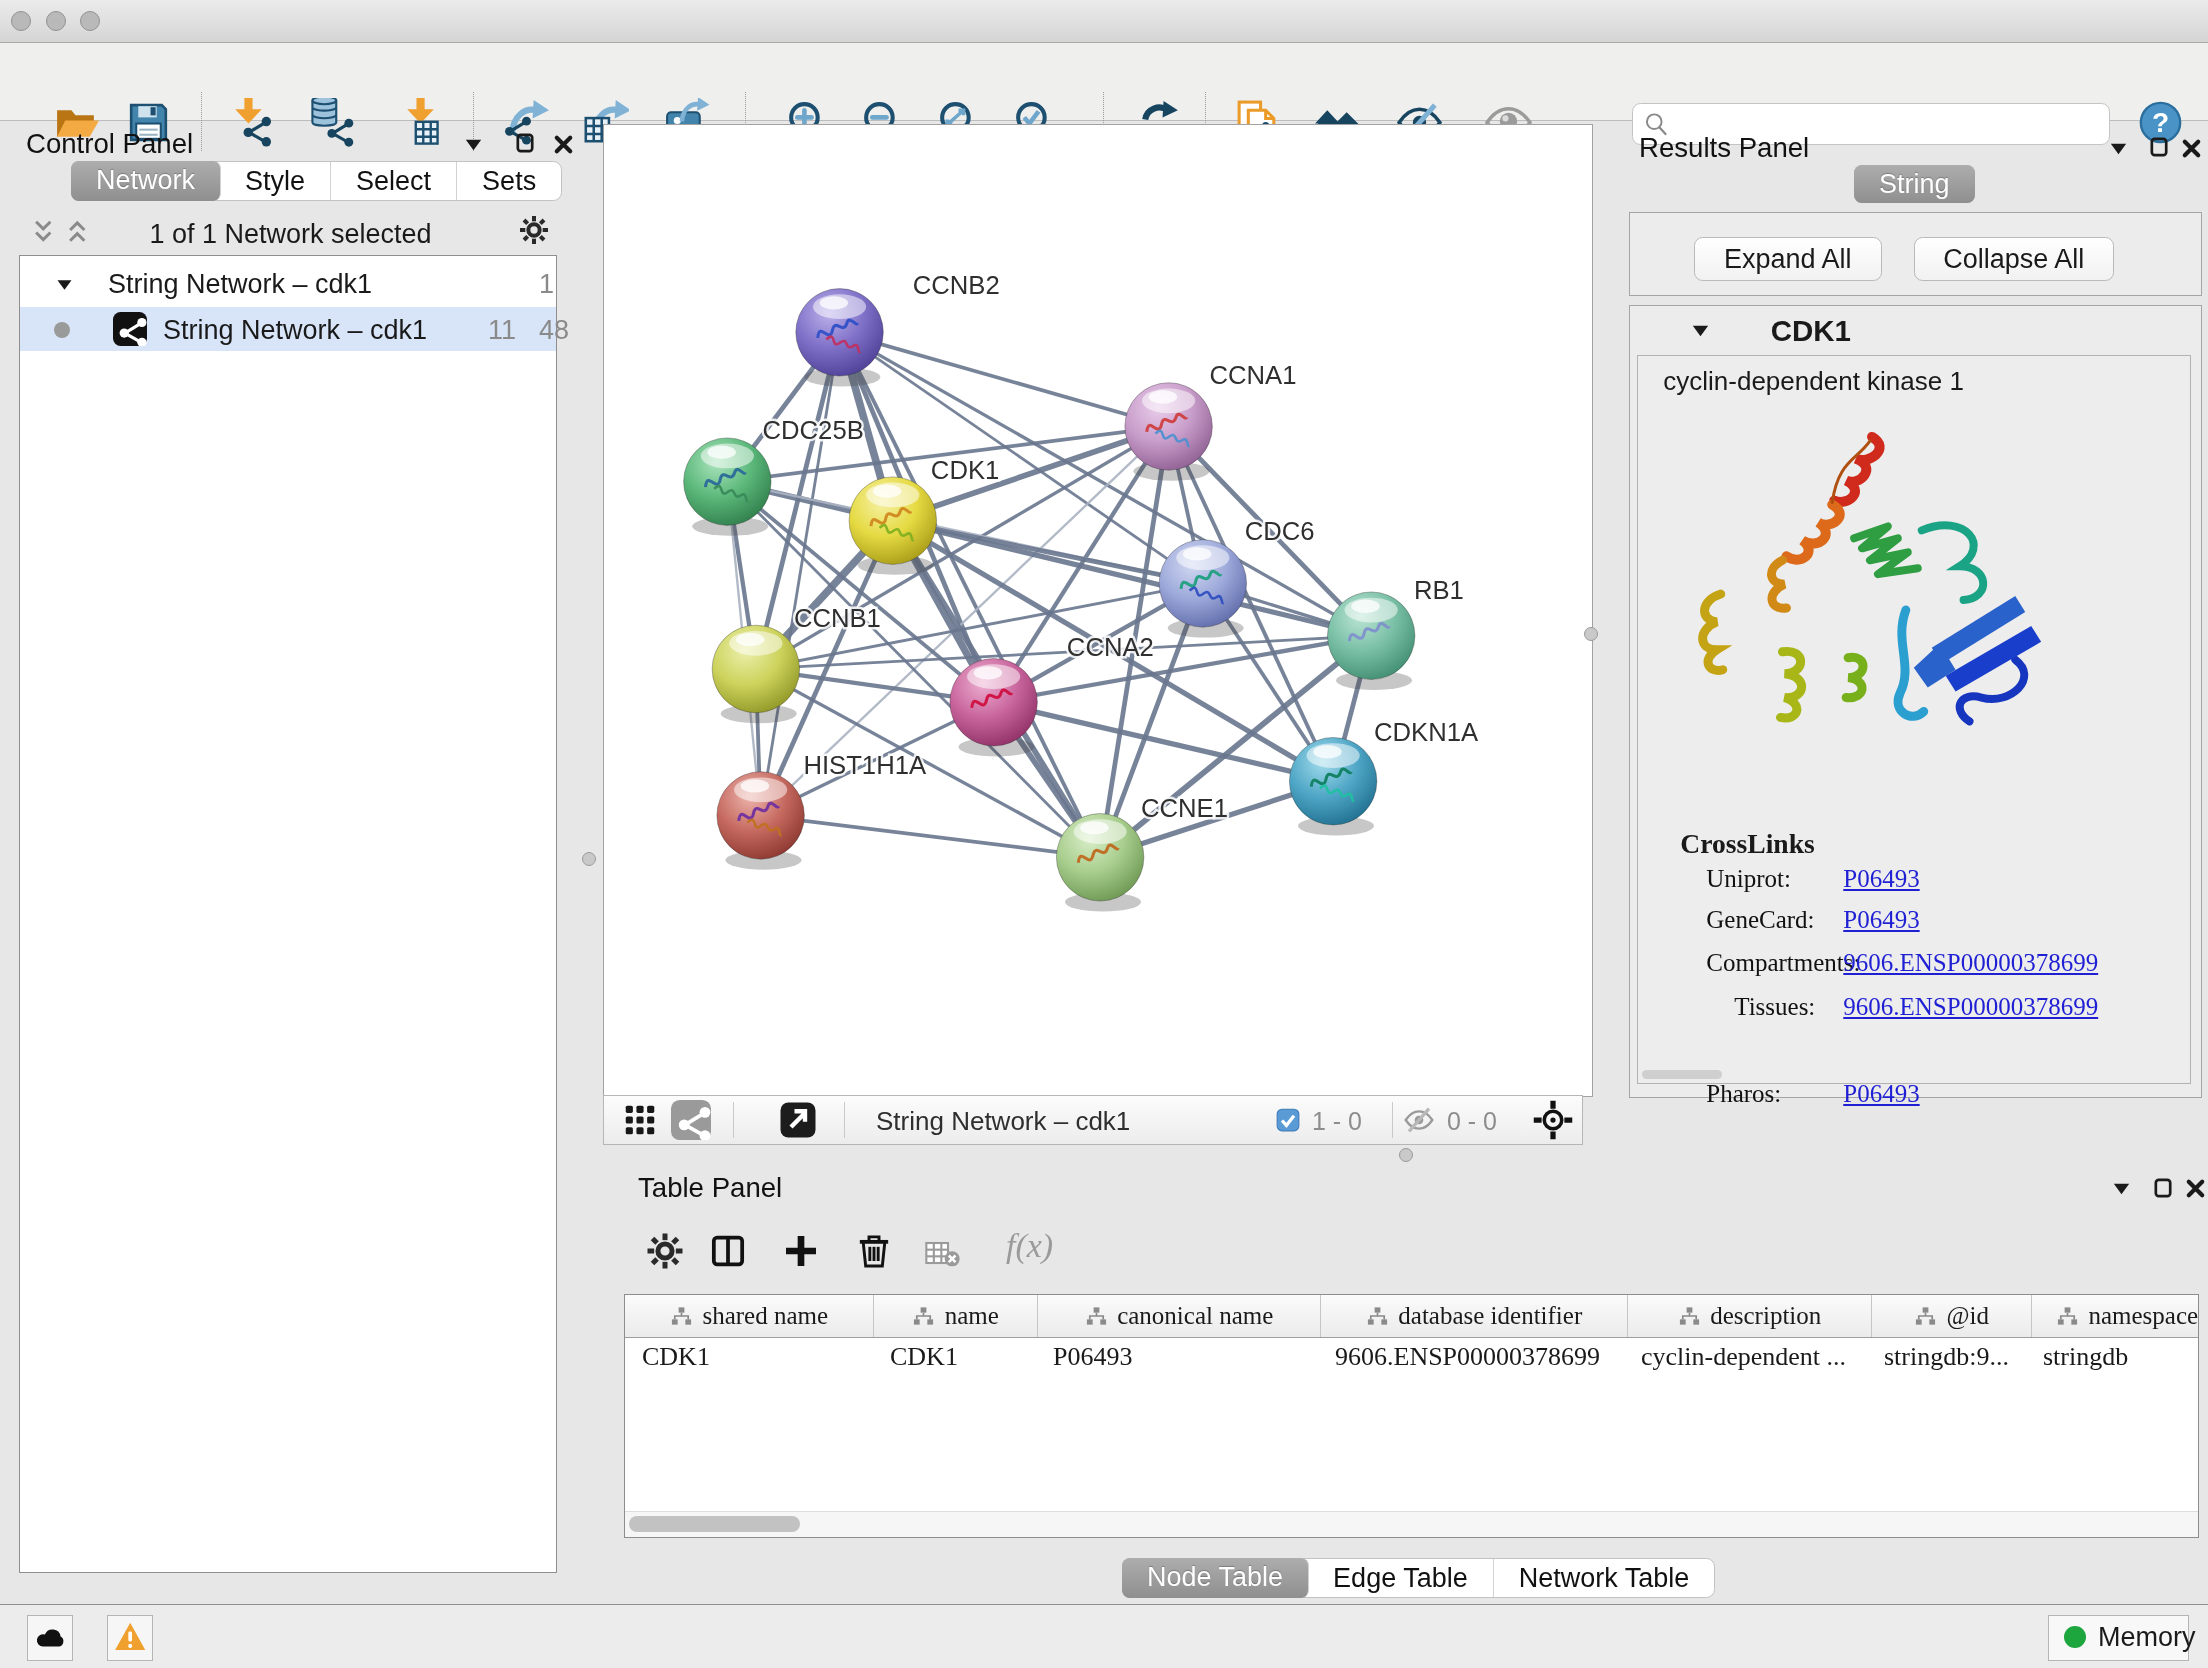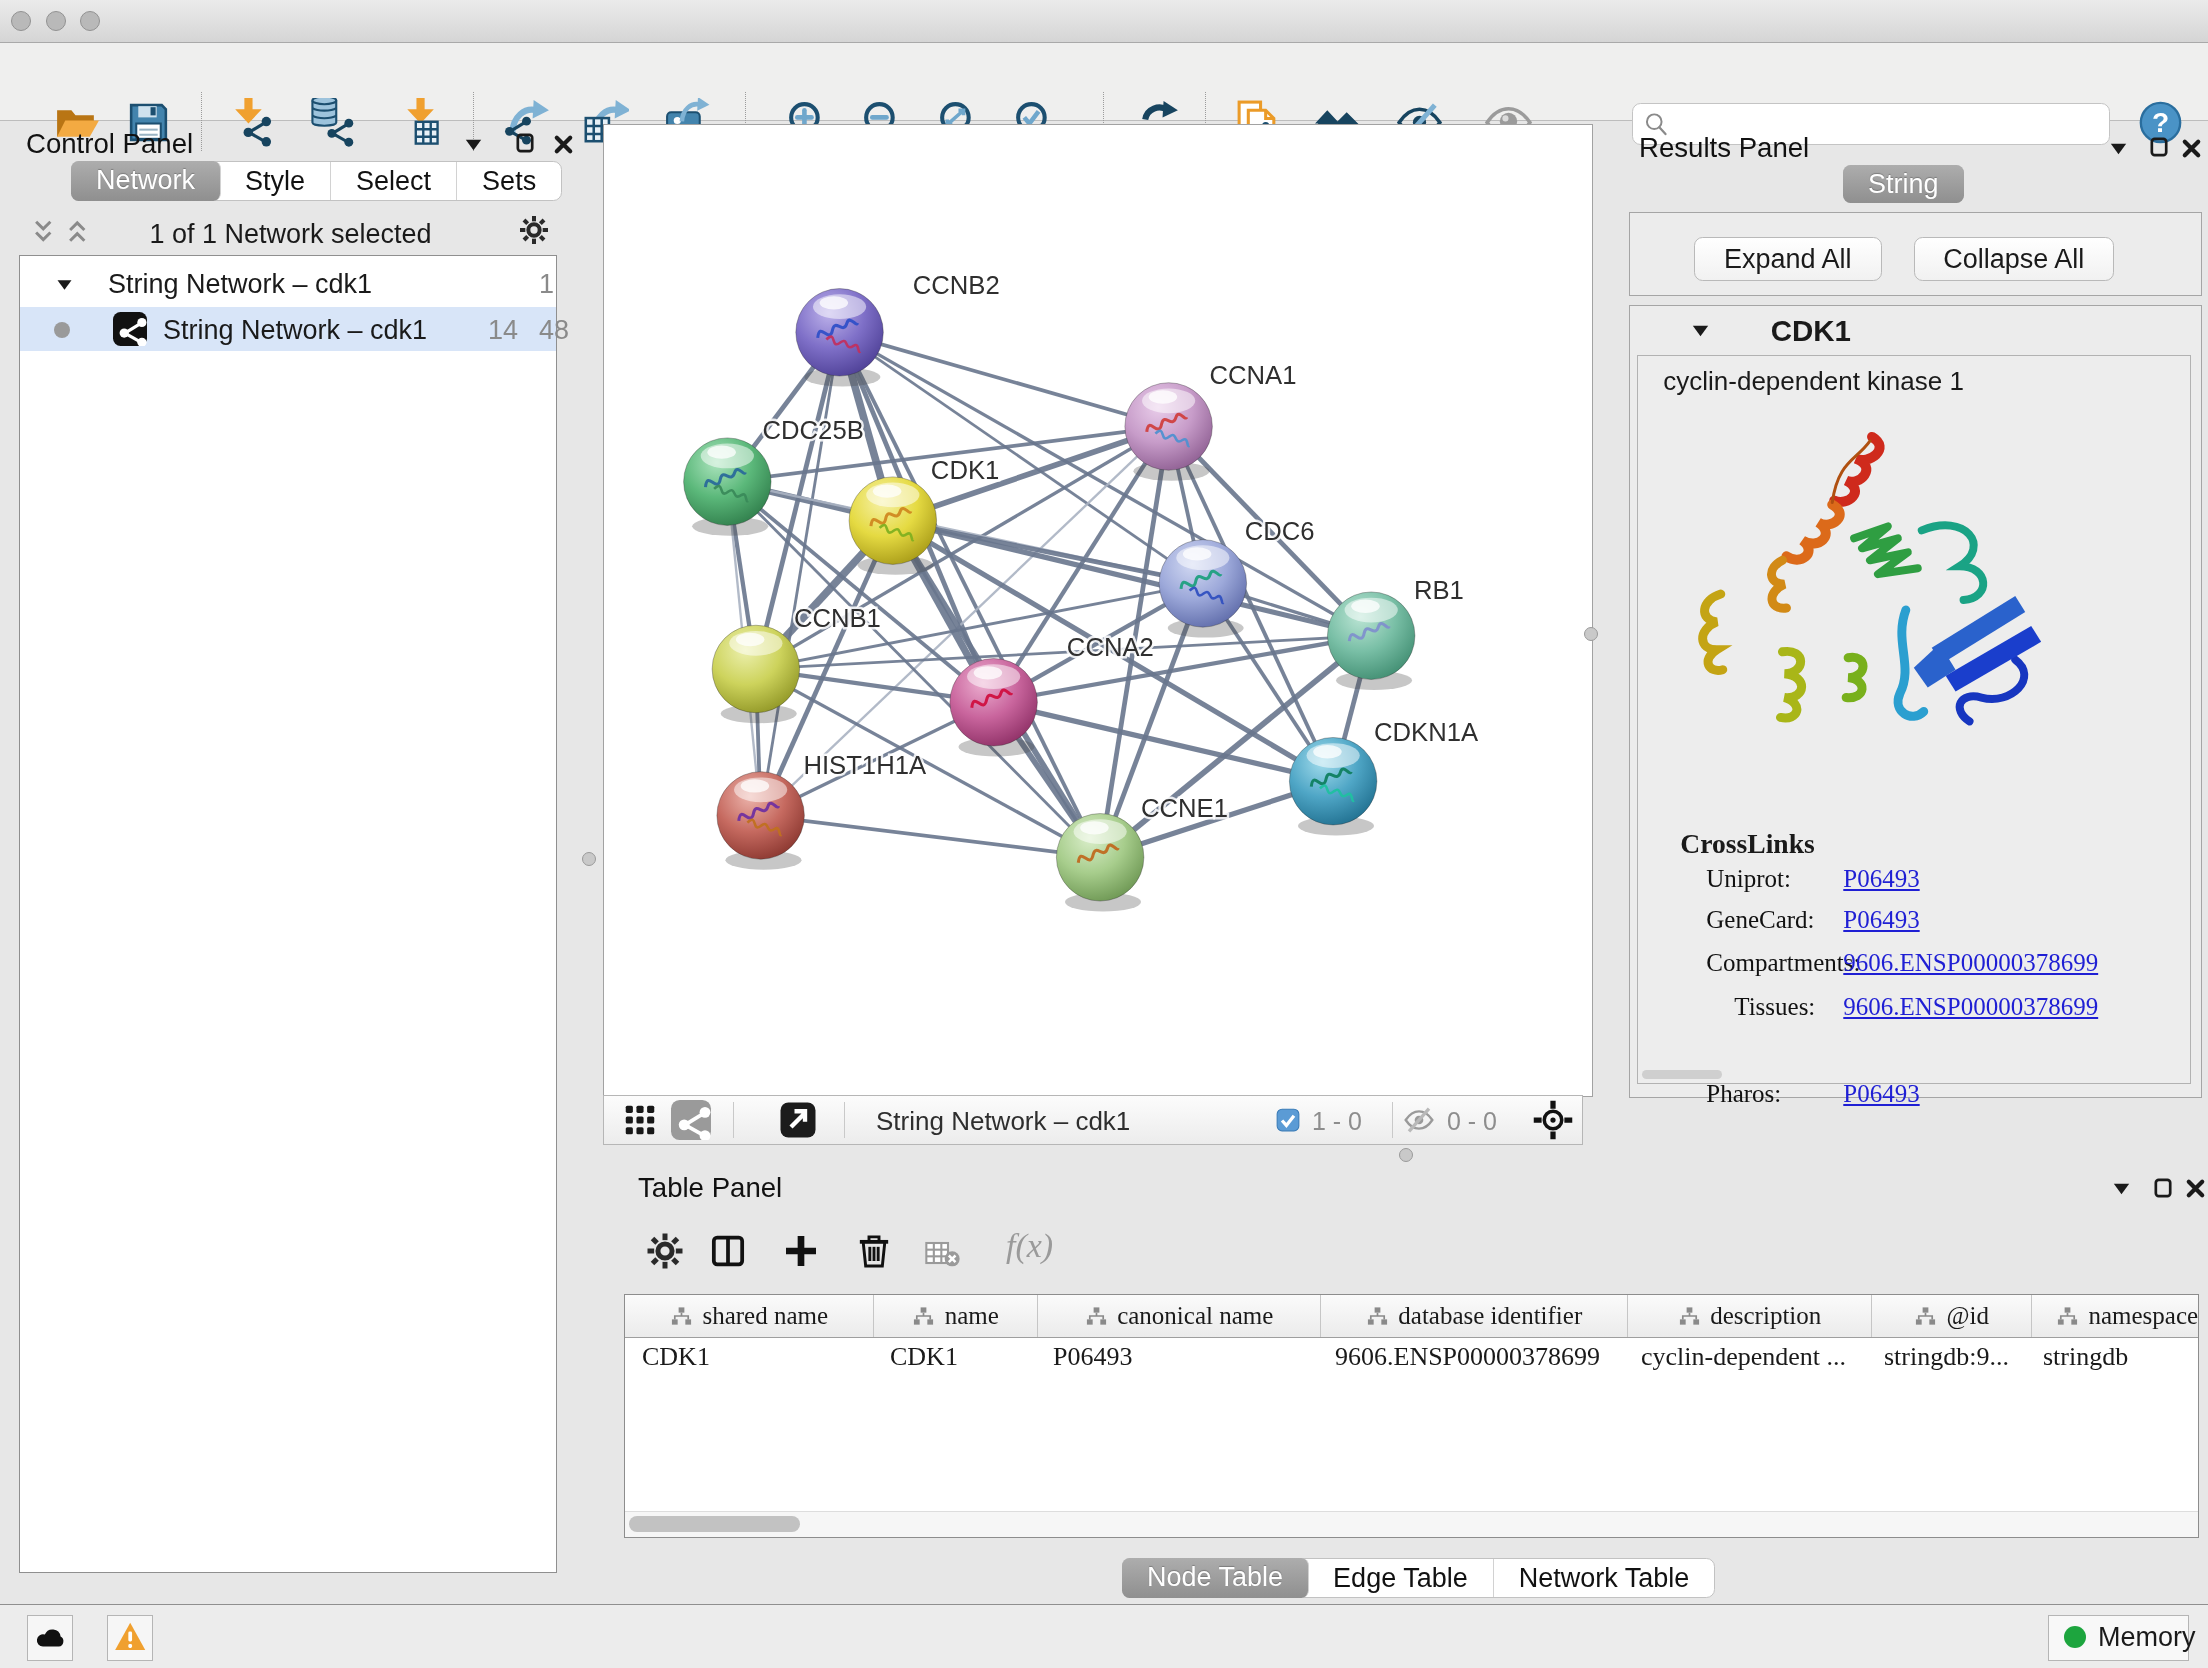--- a/index.html
+++ b/index.html
@@ -466,21 +466,21 @@
       <span class="tree-count" style="left:519px;top:5.7px">1</span>
     </div>
     <div class="tree-row" id="net-row" style="top:51px">
       <span class="abs" style="left:34px;top:15px;width:16px;height:16px;border-radius:50%;background:#9a9a9a"></span>
       <span class="badge ic" style="left:93px;top:4.8px;color:#fff;padding:0">
           <svg viewBox="-6 -6 60 60">
             <use href="#i-share"></use>
           </svg>
         </span>
       <span class="abs" style="left:143px;top:7.6px">String Network – cdk1</span>
-      <span class="tree-count" style="left:468px;top:7.6px">14</span>
+      <span class="tree-count" style="left:468px;top:7.6px">11</span>
       <span class="tree-count" style="left:519px;top:7.6px">48</span>
     </div>
   </div>
 </div>
 
 <div class="abs" id="canvas">
   <svg id="net-svg" viewBox="0 0 1028 1021" width="978" height="971">
       <defs>
         <radialGradient id="ng0" cx="0.38" cy="0.28" r="0.8">
           <stop offset="0" stop-color="#bdb2ea"></stop>
@@ -737,21 +737,21 @@
   <span class="pctl ic" style="left:525px;top:12.4px">
       <svg viewBox="0 0 24 24" width="23" height="23">
         <use href="#i-float"></use>
       </svg>
     </span>
   <span class="pctl ic" style="left:557px;top:13.3px">
       <svg viewBox="0 0 24 24" width="23" height="23">
         <use href="#i-x"></use>
       </svg>
     </span>
-  <div class="abs seg" style="left:220px;top:41px">
+  <div class="abs seg" style="left:231px;top:41px">
     <span class="tab active">String</span>
   </div>
 
   <div class="rbox" style="top:88px;height:82px">
     <span class="btn" style="left:64px;top:24px;width:186px;height:42px">Expand All</span>
     <span class="btn" style="left:284px;top:24px;width:198px;height:42px">Collapse All</span>
   </div>
 
   <div class="rbox" style="top:181px;height:791px">
     <span class="pctl ic" style="left:59px;top:13.3px;width:23px;height:23px">

